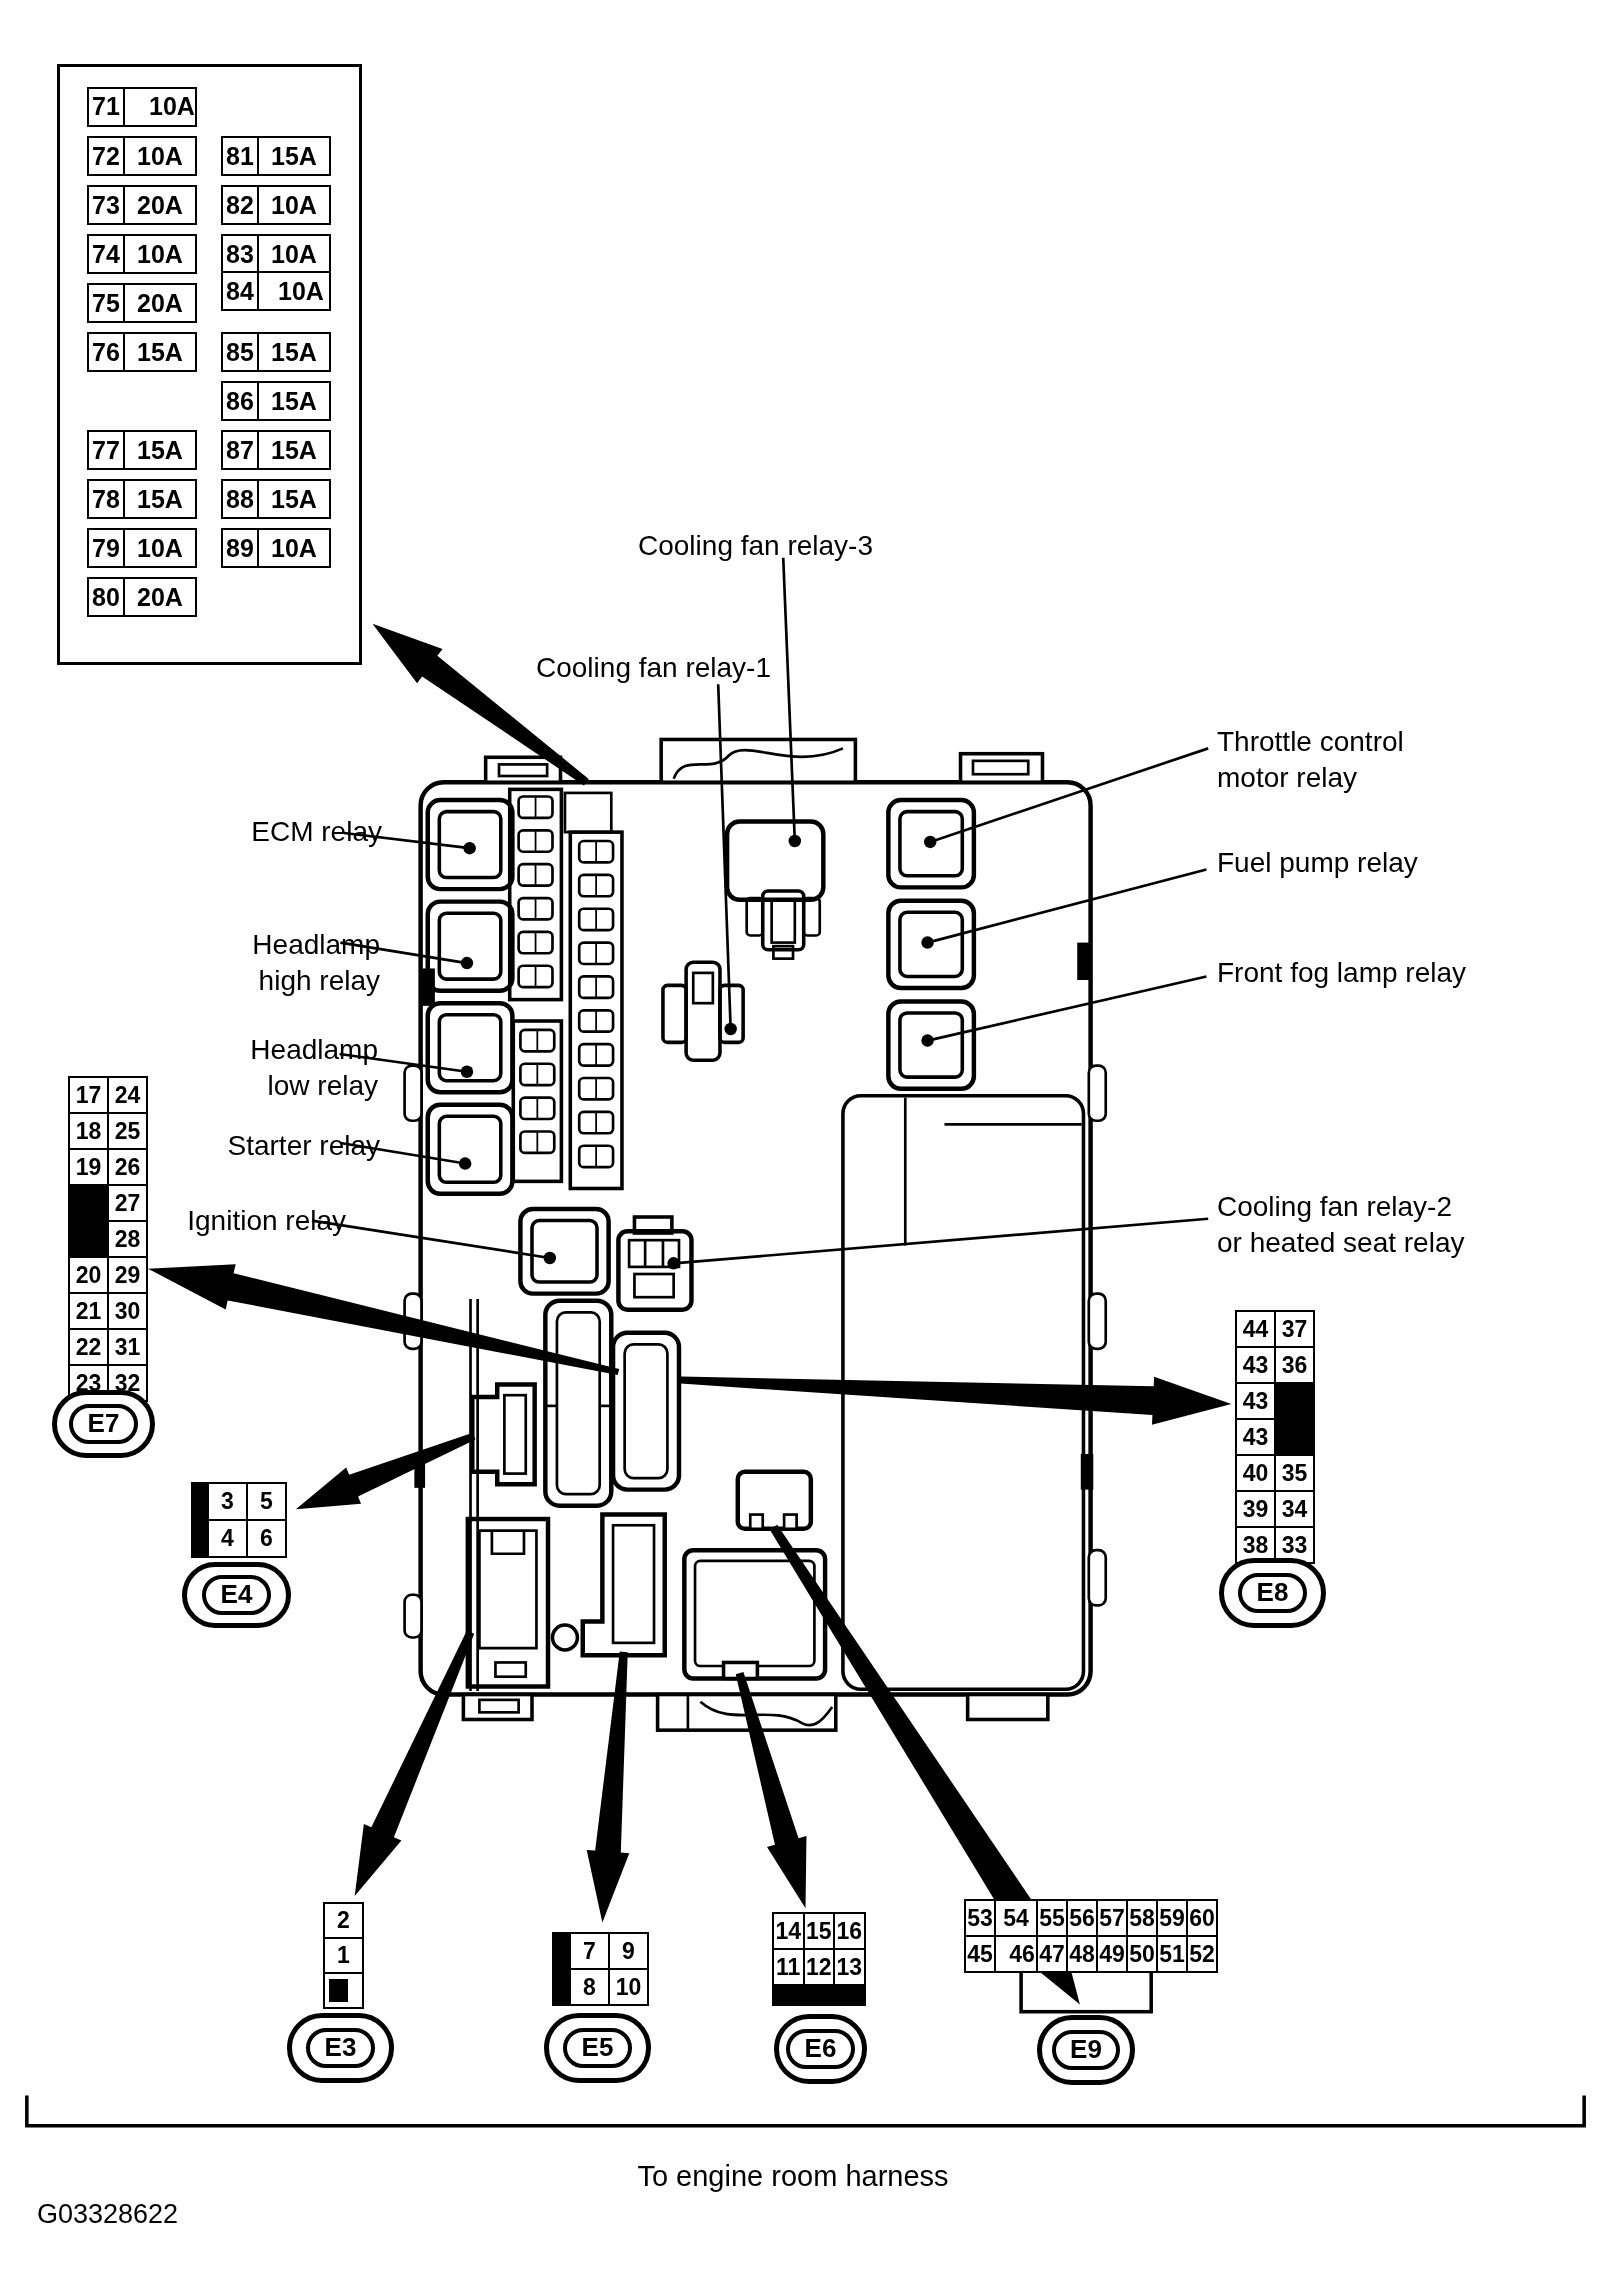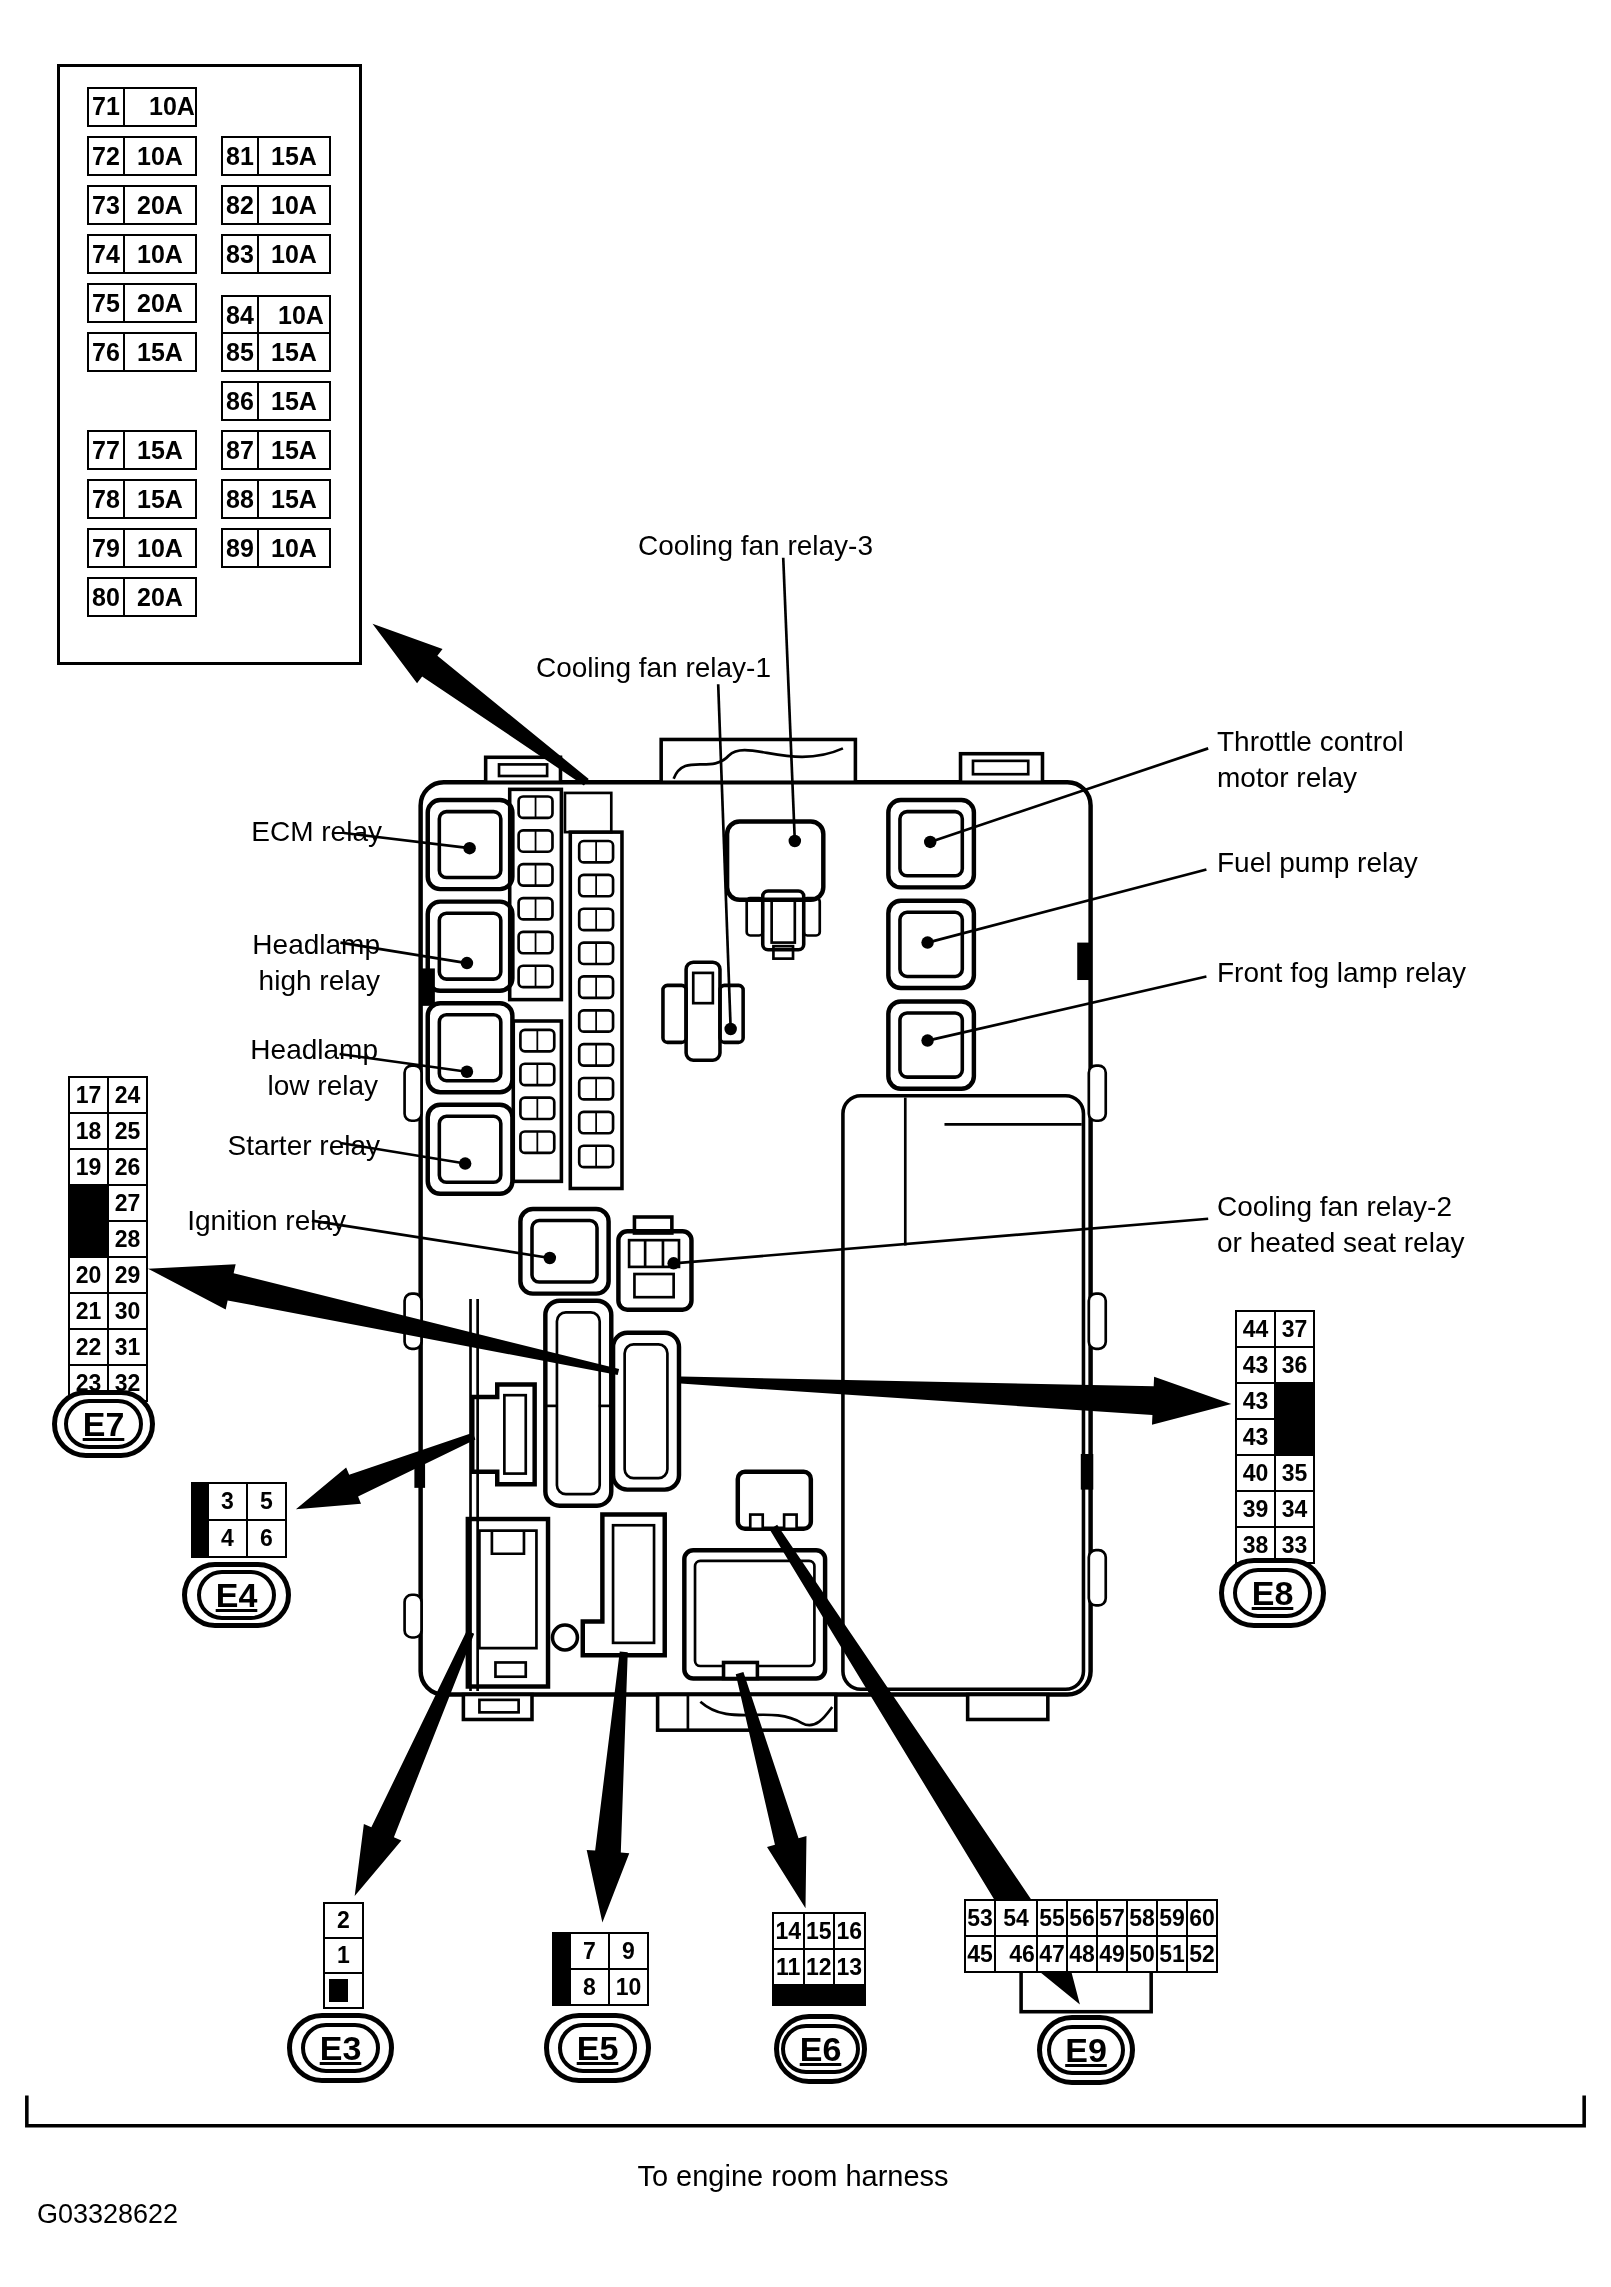--- a/index.html
+++ b/index.html
@@ -13,21 +13,21 @@
   .fuse .no{width:34px;border-right:2.7px solid #000;display:flex;align-items:center;justify-content:center;}
   .fuse .amp{flex:1;display:flex;align-items:center;justify-content:center;}
   .conn{position:absolute;display:flex;align-items:stretch;}
   .conn table{border-collapse:collapse;background:#fff;}
   .conn td{border:2.7px solid #000;text-align:center;font-size:23px;font-weight:bold;padding:0;}
   .conn td.black{background:#000;}
   .conn .bar-left{background:#000;}
   .conn .bar-bottom{background:#000;}
   .sq{width:19.6px;height:23px;background:#000;margin:2.7px auto 2.7px 3.6px;}
   .badge{position:absolute;border:5.3px solid #000;border-radius:39px;display:flex;align-items:center;justify-content:center;background:#fff;box-sizing:border-box;}
-  .badge .inner{border:4.5px solid #000;border-radius:27px;padding:0.9px 14.3px;font-weight:bold;font-size:34px;line-height:1.2;text-decoration:underline;}
+  .badge .inner{border:4.5px solid #000;border-radius:27px;padding:0.9px 14.3px;font-weight:bold;font-size:26px;line-height:1.2;}
   #harness-note{position:absolute;left:0;top:2160px;width:1586px;text-align:center;font-size:29px;}
   #figure-code{position:absolute;left:37px;top:2199px;font-size:27px;}
 </style>
 </head>
 <body>
 
 <div id="stage">
 
   <svg id="art" width="1611" height="2287" viewBox="0 0 1808 2567">
     <g fill="none" stroke="#000">
@@ -253,21 +253,21 @@
         <span class="amp">10A</span>
       </div>
       <div class="fuse" style="left: 161px; top: 167px;">
         <span class="no">83</span>
         <span class="amp">10A</span>
       </div>
       <div class="fuse" style="left: 27px; top: 216px;">
         <span class="no">75</span>
         <span class="amp">20A</span>
       </div>
-      <div class="fuse" style="left: 161px; top: 228px; gap: 14px;">
+      <div class="fuse" style="left: 161px; top: 204px; gap: 14px;">
         <span class="no">84</span>
         <span class="amp">10A</span>
       </div>
       <div class="fuse" style="left: 27px; top: 265px;">
         <span class="no">76</span>
         <span class="amp">15A</span>
       </div>
       <div class="fuse" style="left: 161px; top: 265px;">
         <span class="no">85</span>
         <span class="amp">15A</span>

